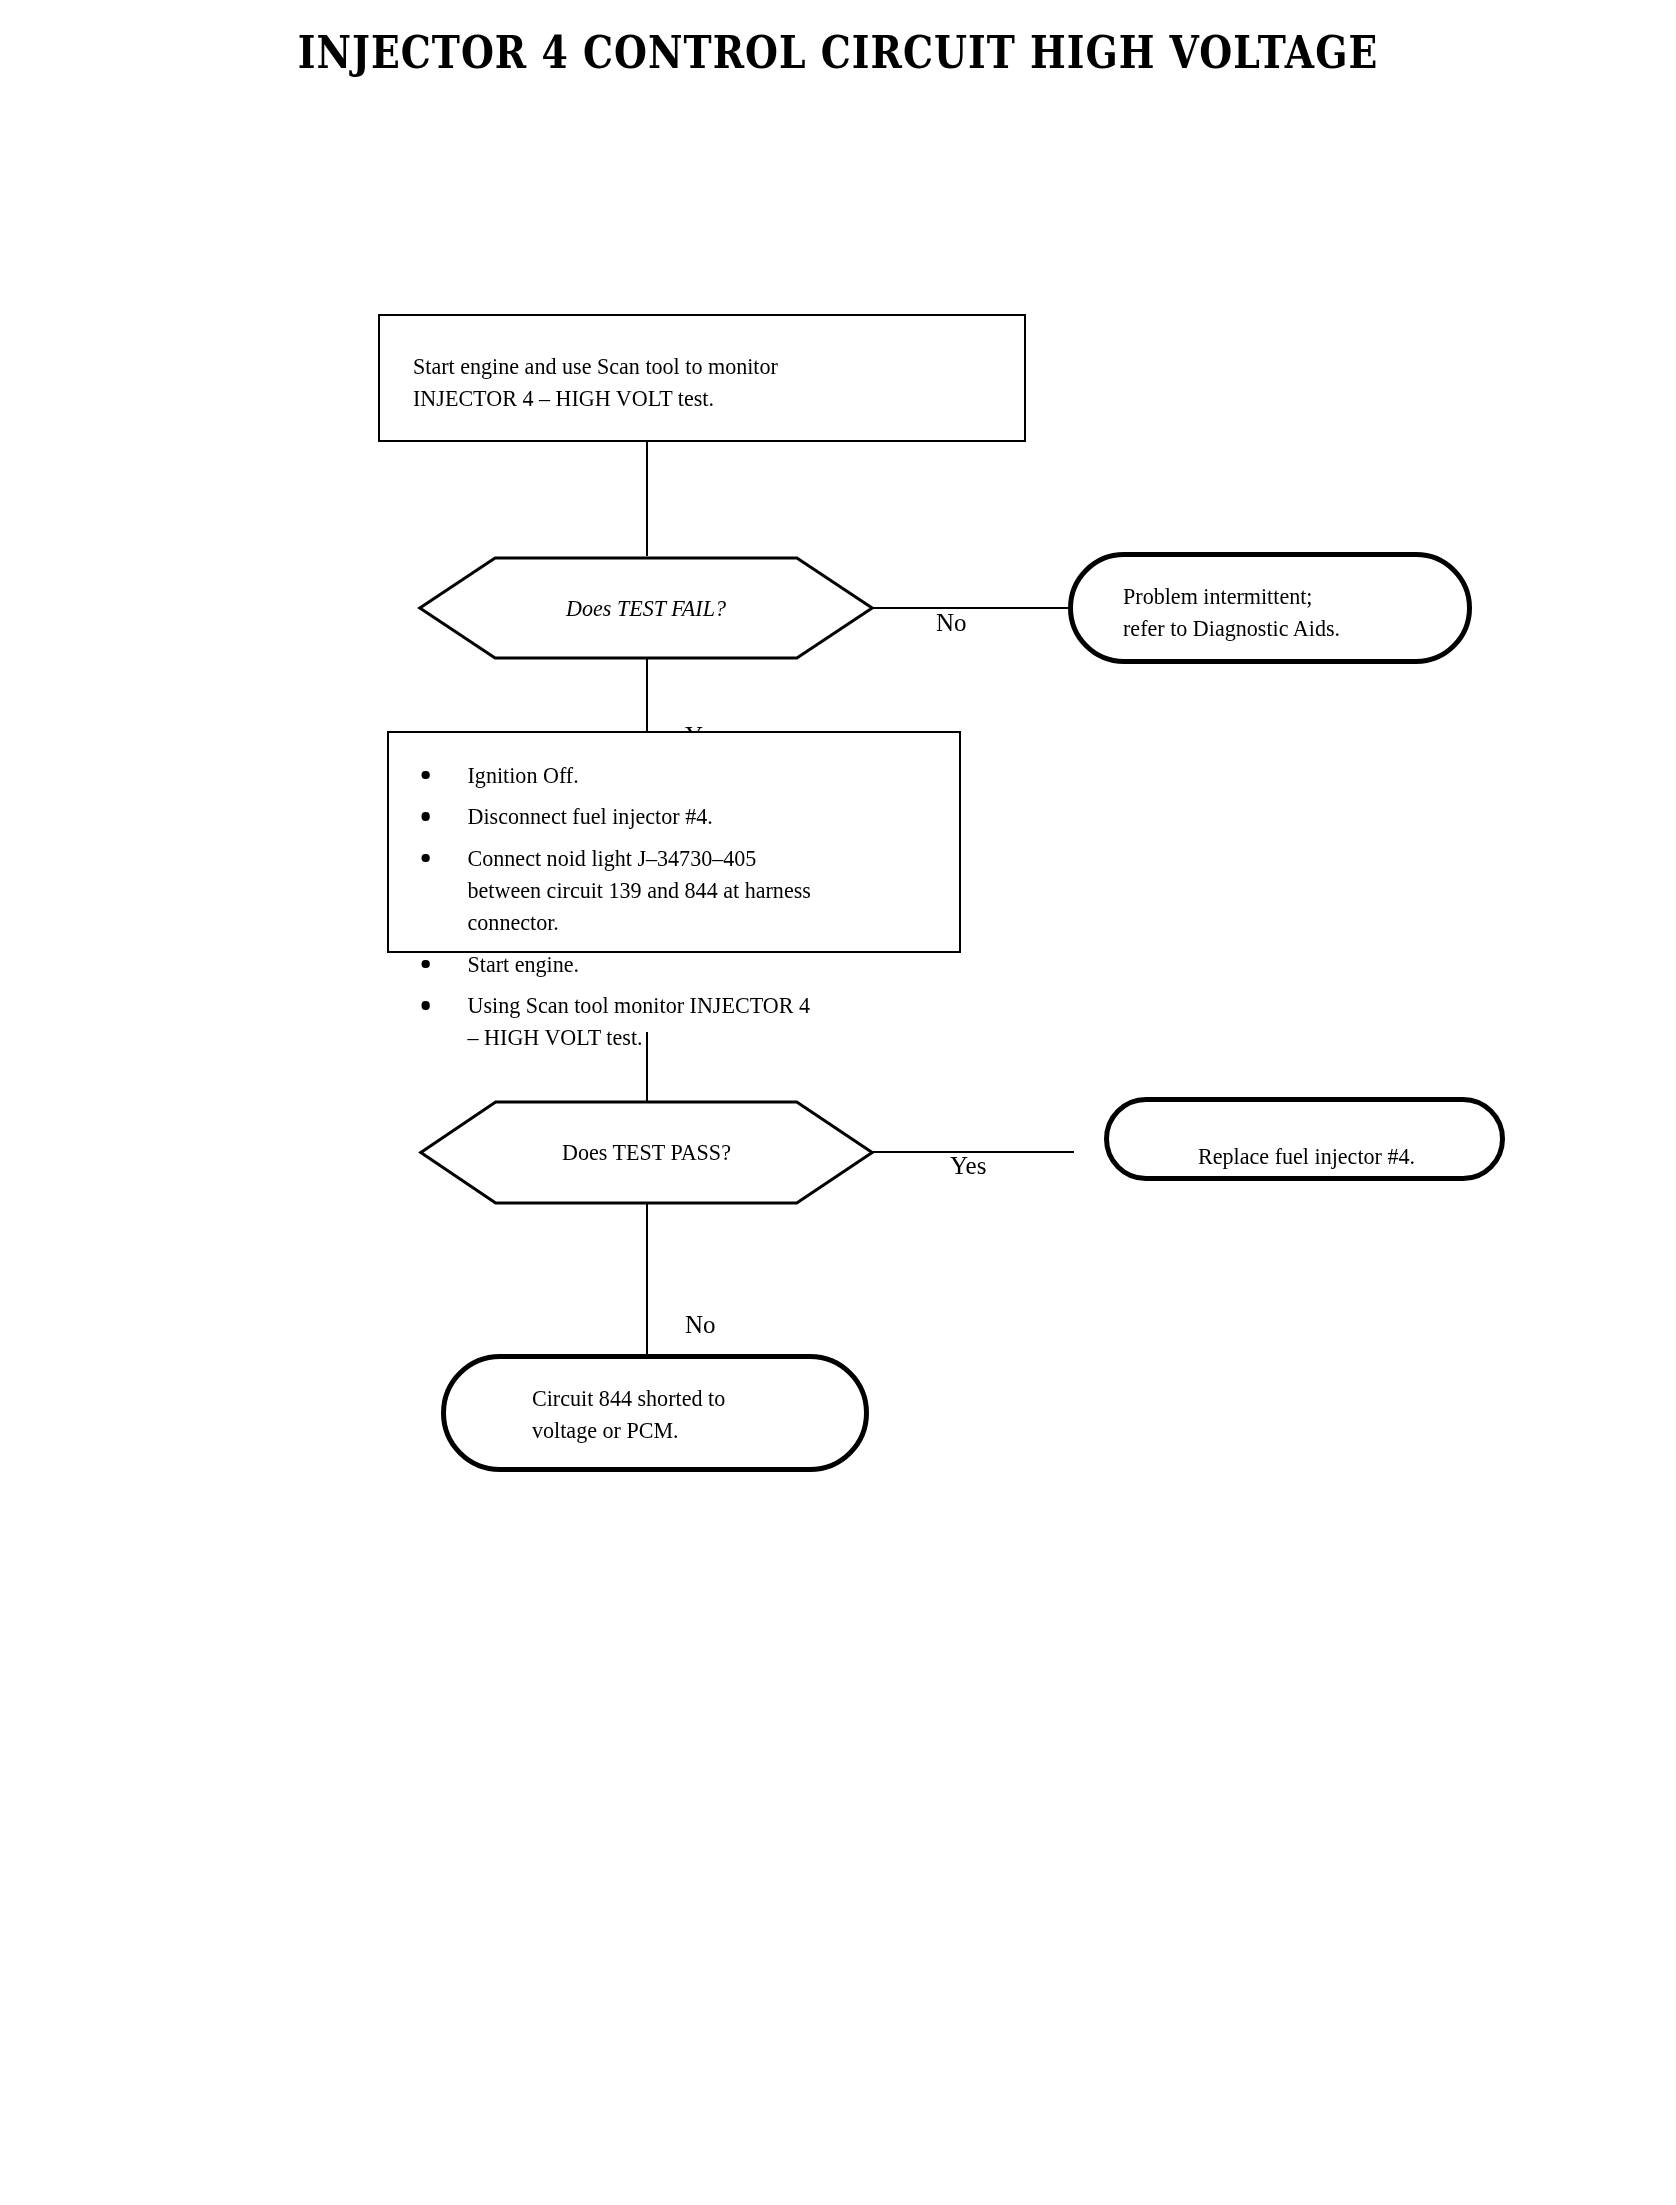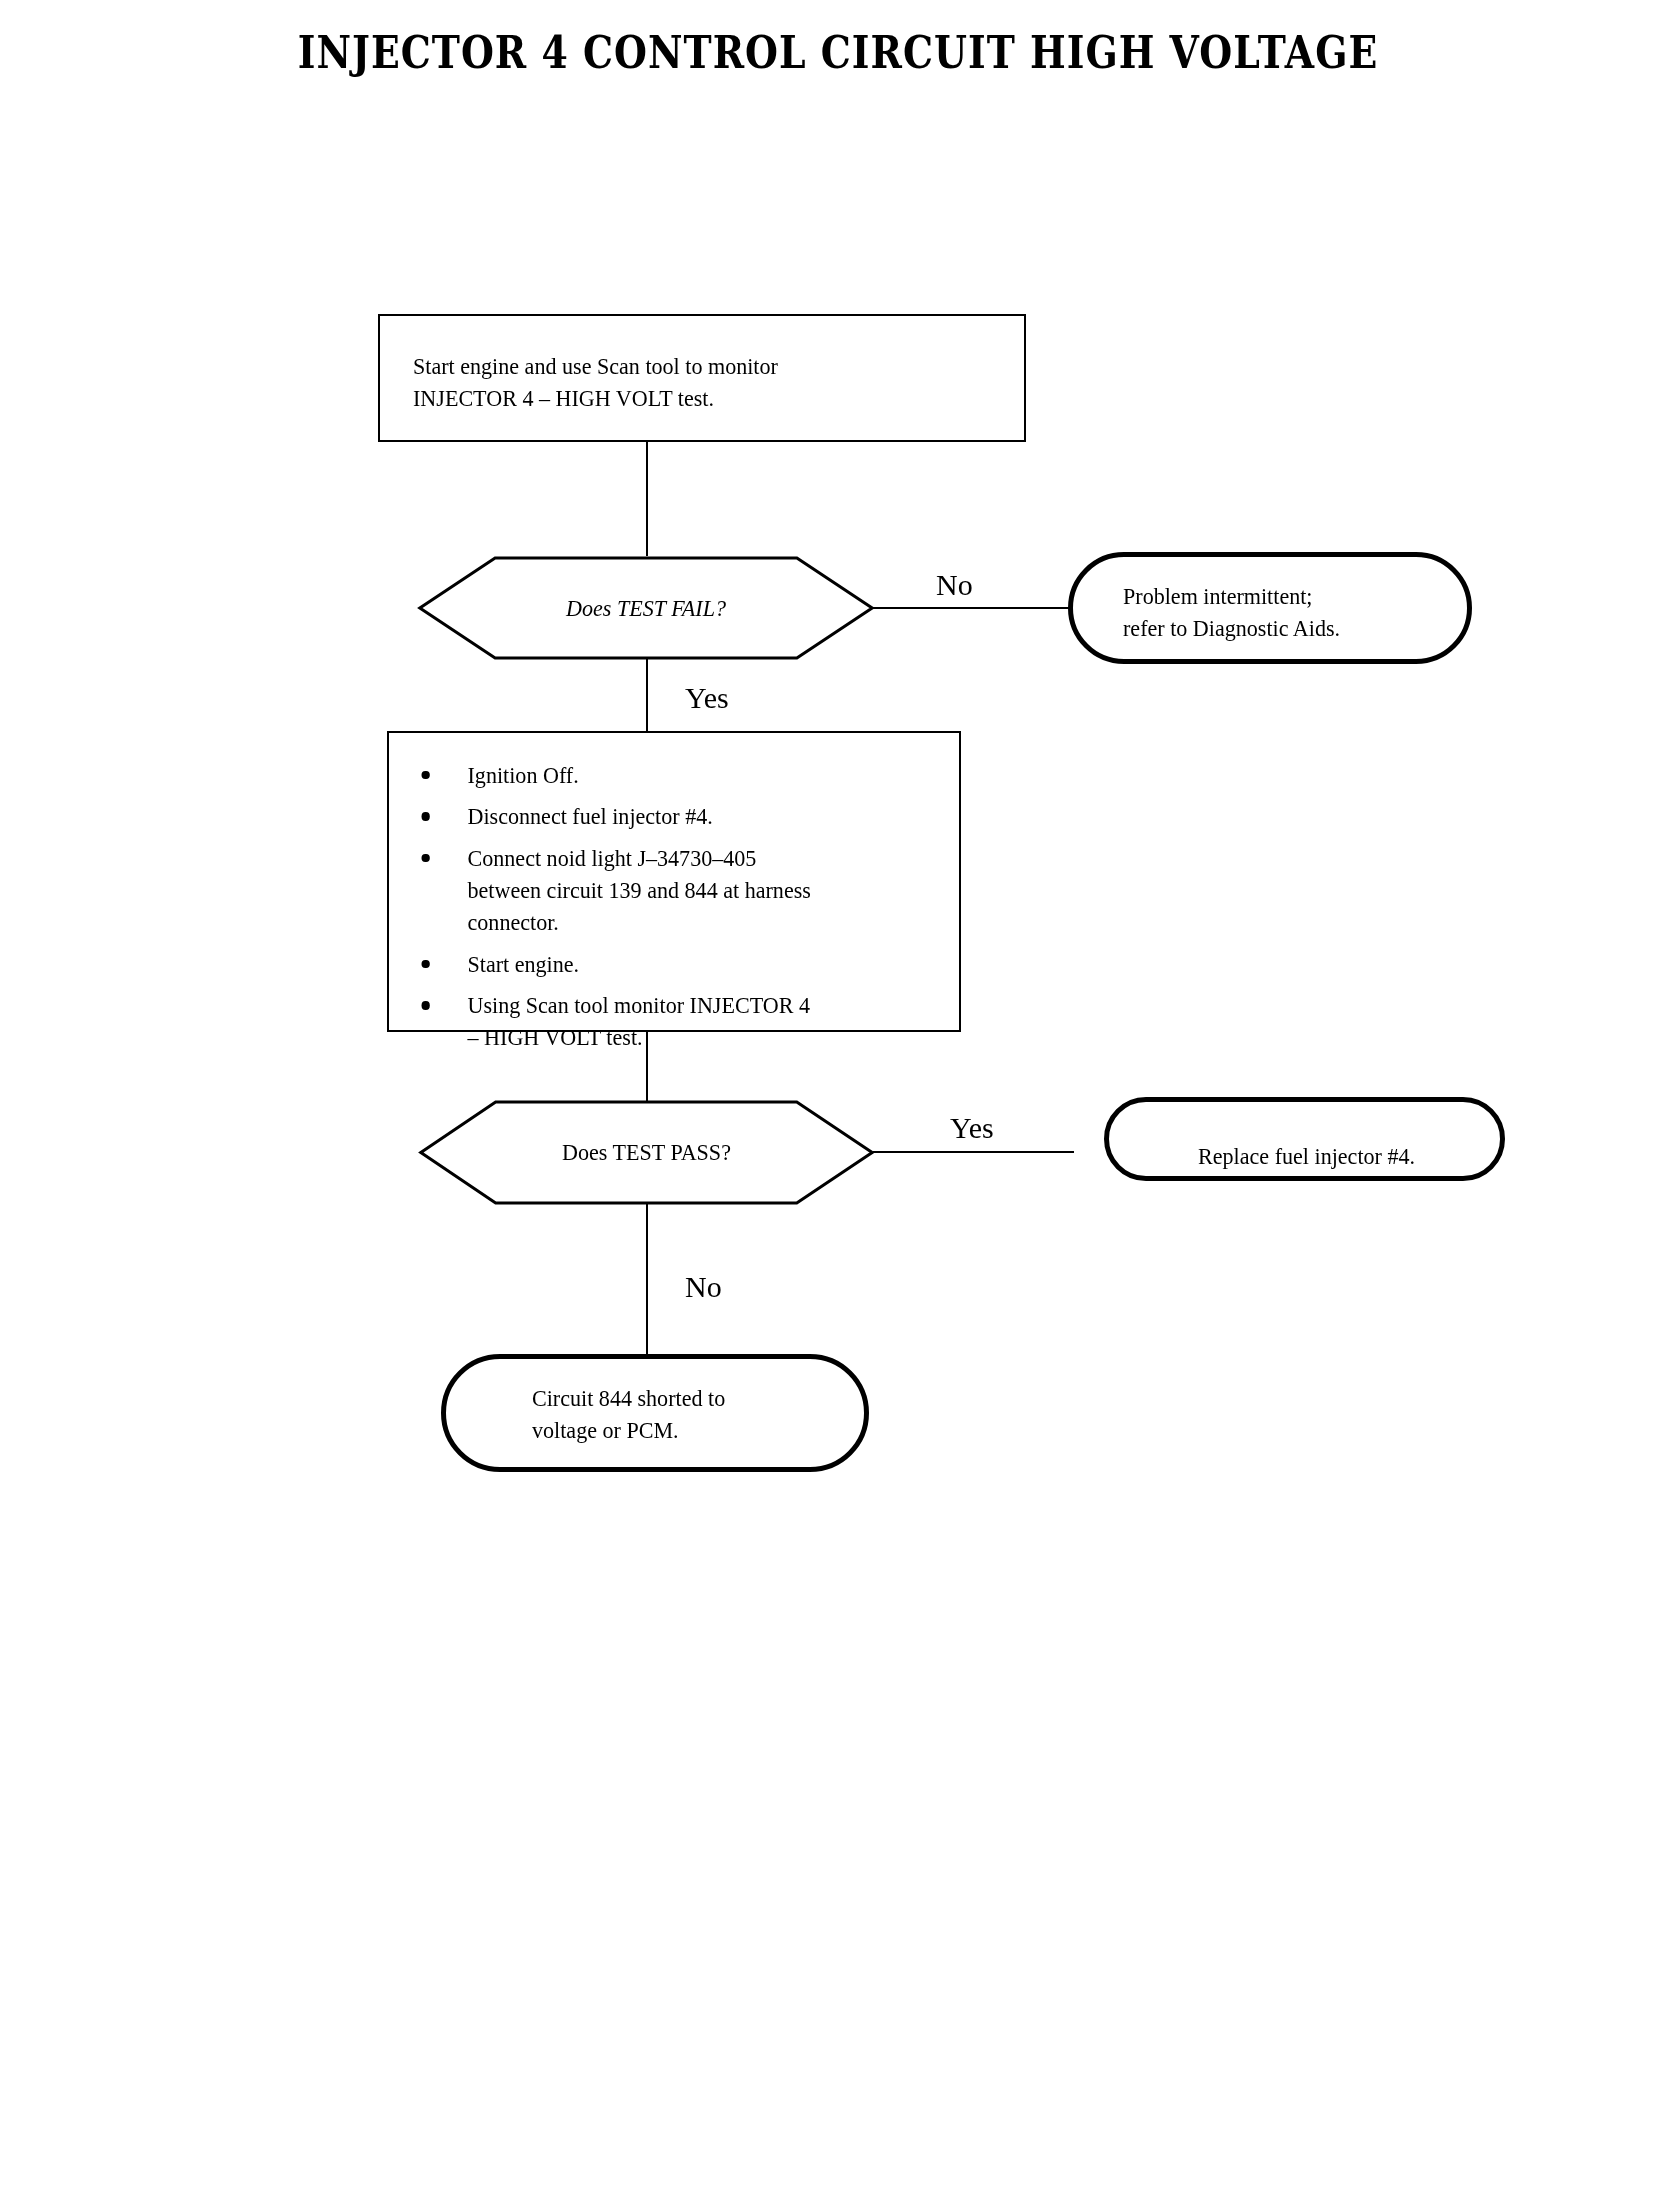--- a/index.html
+++ b/index.html
@@ -125,23 +125,24 @@
   .conn-h {
     position: absolute;
     height: 2.4px;
     background: #000;
   }
 
   
   .edge-label {
     position: absolute;
     font-family: "Liberation Serif", "DejaVu Serif", serif;
-    font-size: 30px;
+    font-size: 25px;
     line-height: 28px;
     white-space: nowrap;
+    margin-top: 38px;
   }
 </style>
 </head>
 <body>
 
 <div id="page">
 
   <div id="chart-title">INJECTOR 4 CONTROL CIRCUIT HIGH VOLTAGE</div>
 
   <div class="process-box" style="left:378px; top:314px; width:648px; height:128px;">
@@ -162,21 +163,21 @@
   <div class="edge-label" style="left:936px; top:571px;">No</div>
 
   <div class="terminator" style="left:1068px; top:552px; width:404px; height:112px; border-radius:56px;">
     <div class="node-text" style="left:50px; top:23px; width:328px;">Problem intermittent;
 refer to Diagnostic Aids.</div>
   </div>
 
   <div class="conn-v" style="left:646px; top:659px; height:73px;"></div>
   <div class="edge-label" style="left:685px; top:684px;">Yes</div>
 
-  <div class="process-box" style="left:387px; top:731px; width:574px; height:301px;">
+  <div class="process-box" style="left:387px; top:731px; width:574px; height:222px;">
     <ul class="bullet-list" style="left:27px; top:25.5px; width:511px;">
       <li>Ignition Off.</li>
       <li>Disconnect fuel injector #4.</li>
       <li>Connect noid light J–34730–405
 between circuit 139 and 844 at harness
 connector.</li>
       <li>Start engine.</li>
       <li>Using Scan tool monitor INJECTOR 4
 – HIGH VOLT test.</li>
     </ul>

